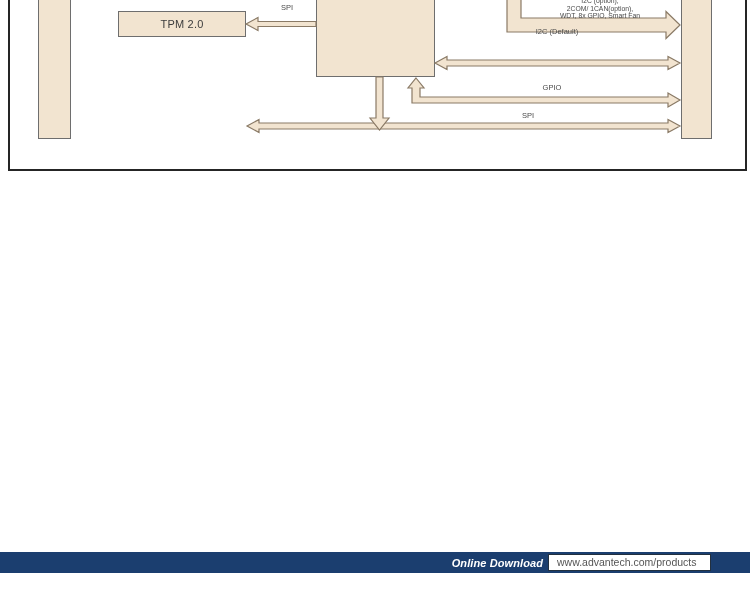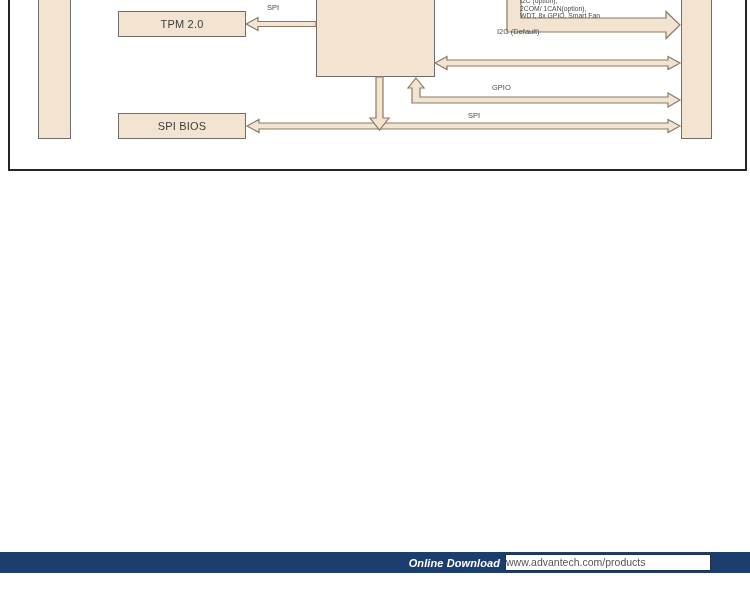--- a/index.html
+++ b/index.html
@@ -41,21 +41,21 @@
   .arrows-layer {
     position: absolute;
     left: 0; top: 0;
     width: 750px; height: 180px;
     pointer-events: none;
   }
   .bus-label {
     position: absolute;
     font-size: 7.5px;
     color: #4a4a4a;
-    text-align: left;
+    text-align: center;
     line-height: 8px;
     white-space: nowrap;
   }
   .lbl-spi-tpm     { left: 267px; top: 4px;   width: 40px;  }
   .lbl-option      { left: 520px; top: -3px;  width: 160px; font-size: 6.8px; line-height: 7.6px; white-space: normal; }
   .lbl-option span { display: block; }
   .lbl-i2c-default { left: 497px; top: 28px;  width: 120px; }
   .lbl-smbus       { left: 492px; top: 84px;  width: 120px; }
   .lbl-spi-bios    { left: 468px; top: 112px; width: 120px; }
   
@@ -71,48 +71,45 @@
   }
   .footer-label {
     color: #ffffff;
     font-weight: bold;
     font-size: 11px;
     margin-right: 5px;
     letter-spacing: 0.1px;
     font-style: italic;
   }
   .footer-url-box {
-    width: 206px;
+    width: 163px;
     height: 17px;
     background: #ffffff;
     border: 1px solid #22303f;
     font-size: 10.5px;
     color: #555555;
     line-height: 15px;
-    padding: 0 0;
+    padding: 0 8px;
     overflow: hidden;
     white-space: nowrap;
   }
 </style>
 </head>
 <body>
 
 <div class="page">
 
   <div class="frame"></div>
 
   <div class="block left-bus"></div>
   <div class="block chipset"></div>
   <div class="block right-bus"></div>
 
   <div class="block labelled tpm">
     <span>TPM 2.0</span>
-  </div>
-  <div class="block labelled spi-bios">
-    <span>SPI BIOS</span>
   </div>
 
   <svg class="arrows-layer" viewBox="0 0 750 180">
     <g fill="#f2e4d0" stroke="#8a7a66" stroke-width="1.2" stroke-linejoin="miter">
 
       <path d="M246,24 L258,17.5 L258,21.5 L316,21.5 L316,26.5 L258,26.5 L258,30.5 Z"></path>
 
       <path d="M507,-3 L507,32 L666,32 L666,38.5 L680,25 L666,11.5 L666,18 L521,18 L521,-3 Z"></path>
 
       <path d="M435,63 L447,56.5 L447,60 L668,60 L668,56.5 L680,63 L668,69.5 L668,66 L447,66 L447,69.5 Z"></path>

